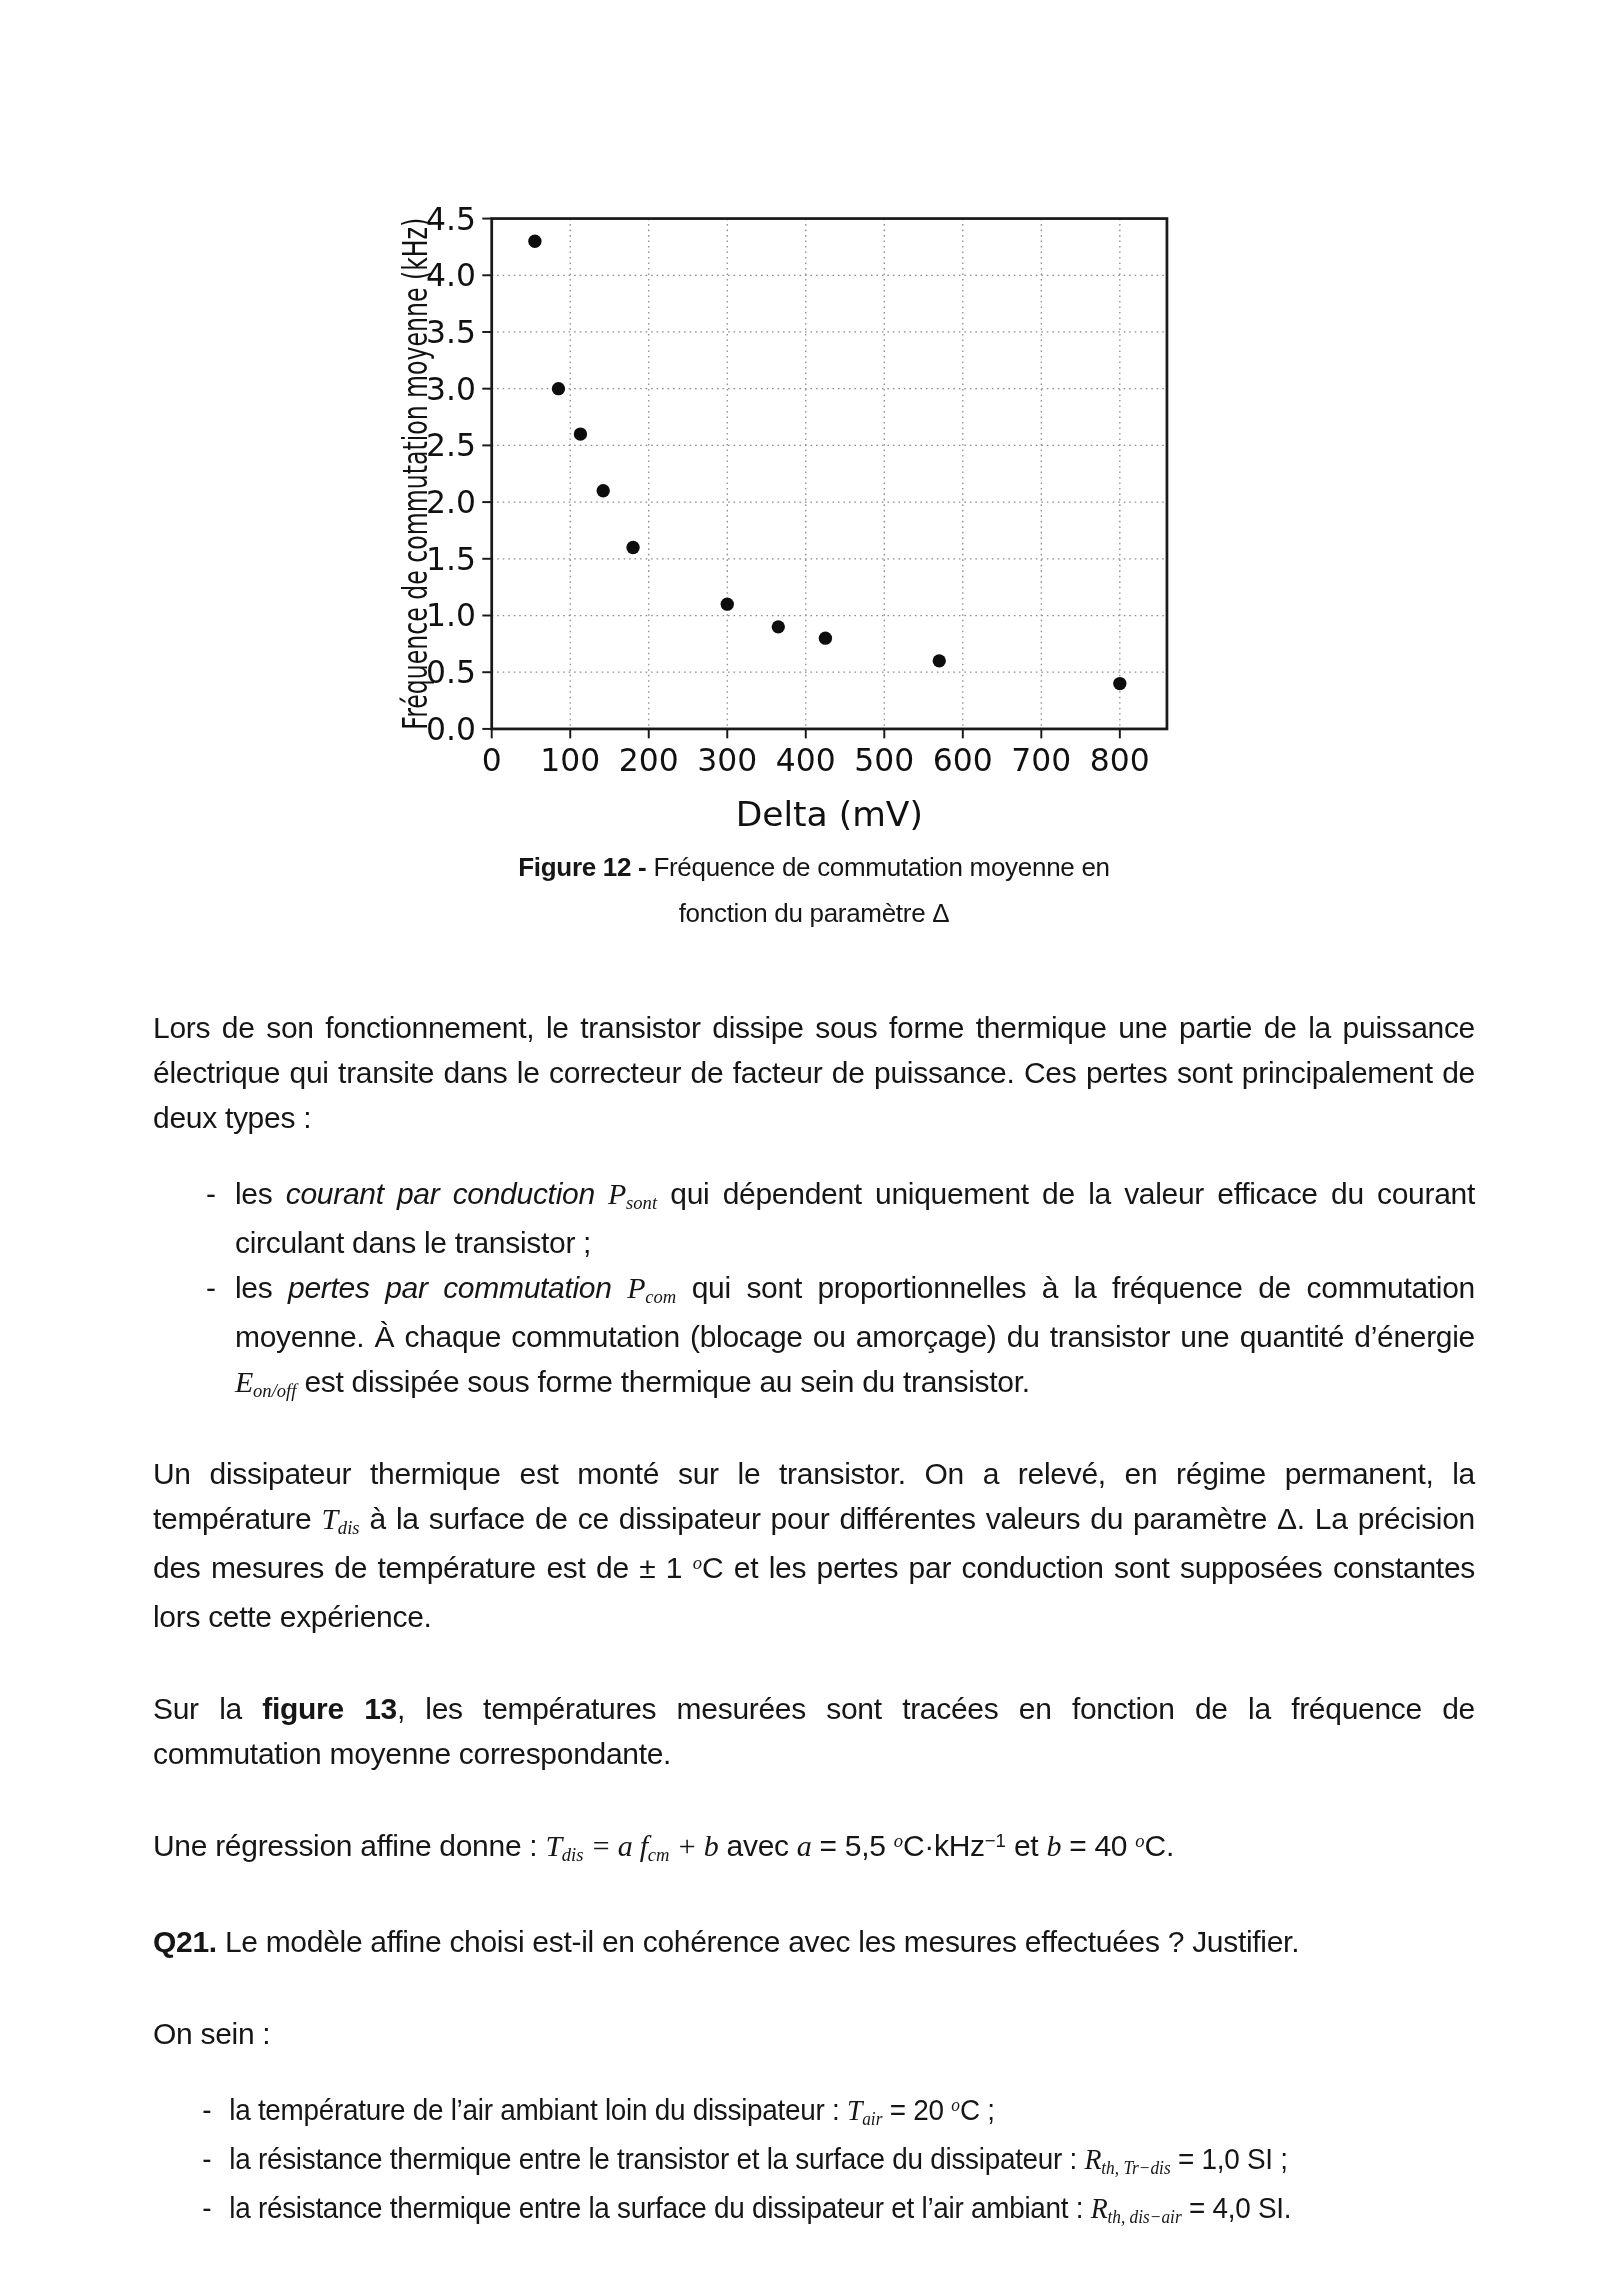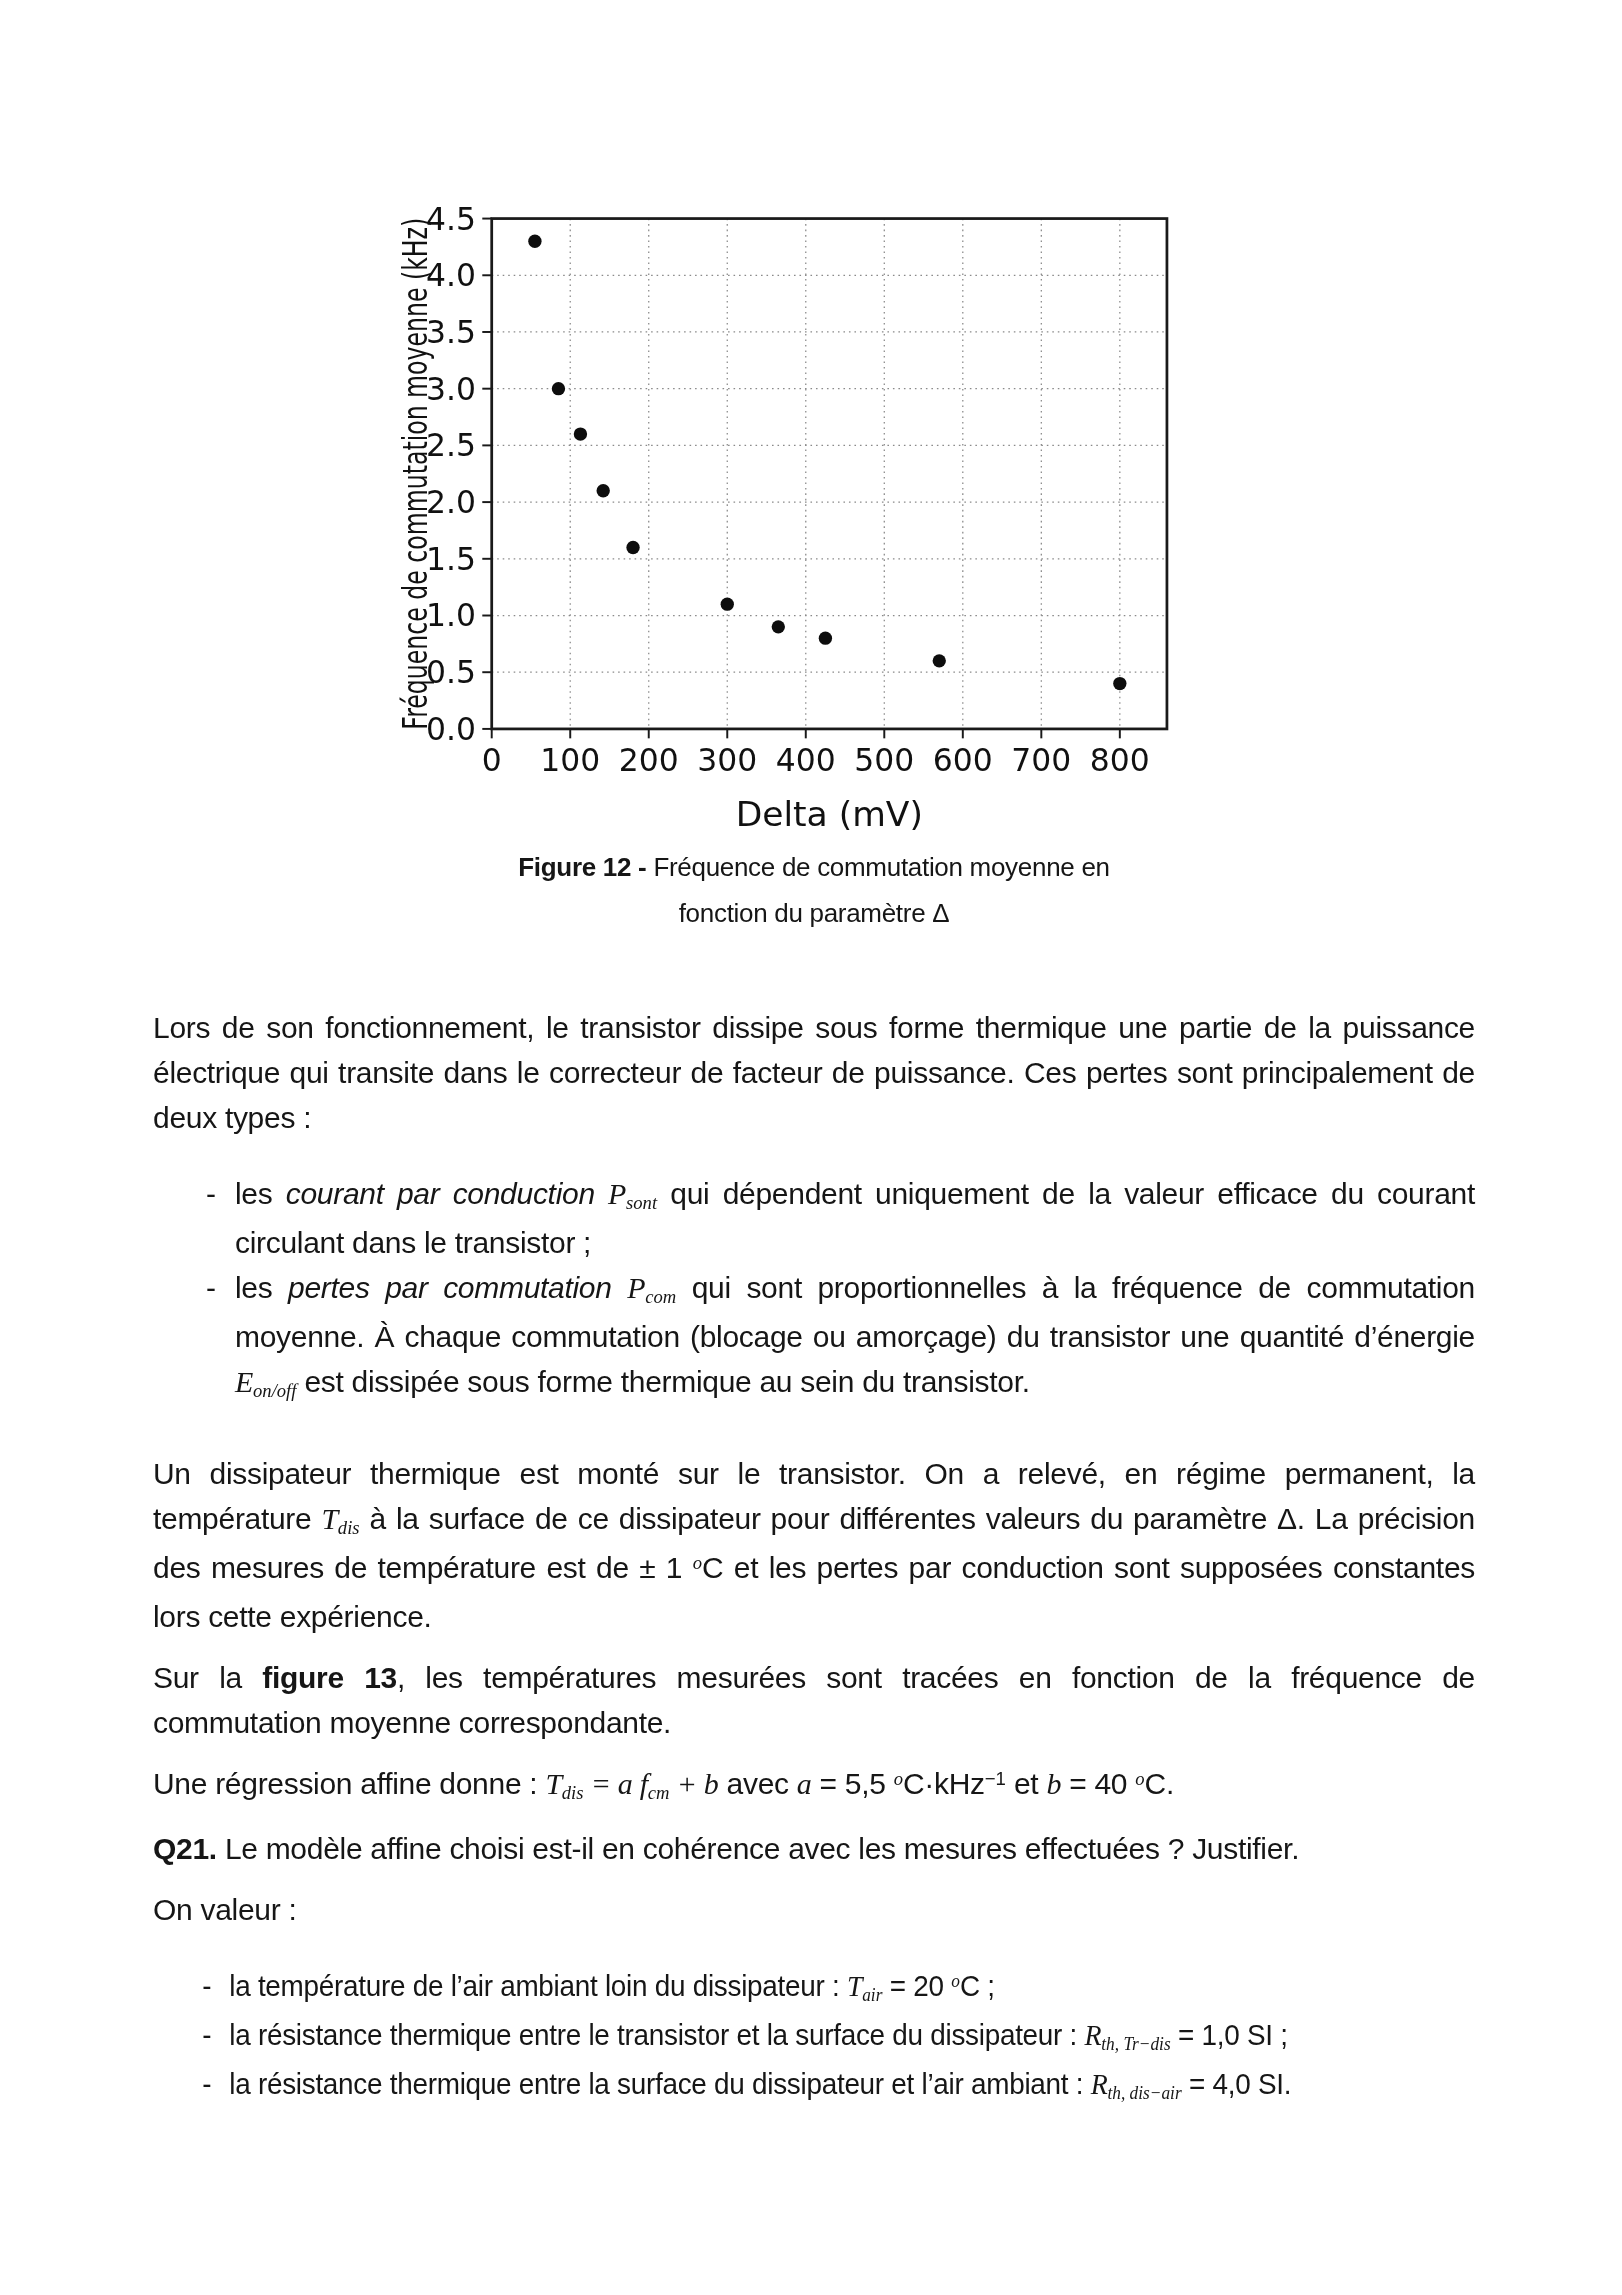--- a/index.html
+++ b/index.html
@@ -37,21 +37,21 @@
   .txt{
     font-size:30px;
     line-height:45px;
     letter-spacing:-0.3px;
     text-align:justify;
     margin:0;
   }
   .mt-p1{margin-top:69px;}
   .mt-list1{margin-top:31px;}
   .mt-p2{margin-top:43px;}
-  .mt-std{margin-top:16px;}
+  .mt-std{margin-top:47px;}
   .mt-list2{margin-top:31px;}
   .bitem{
     position:relative;
     padding-left:82px;
     text-align:justify;
     font-size:30px;
     line-height:45px;
     letter-spacing:-0.3px;
   }
   .bitem .dash{position:absolute;left:53px;top:0;}
@@ -169,21 +169,21 @@
     </div>
 
     <p class="txt mt-p2"><span>Un dissipateur thermique est monté sur le transistor. On a relevé, en régime permanent, la température </span><span class="seg-m">T</span><span class="seg-m seg-sub">dis</span><span> à la surface de ce dissipateur pour différentes valeurs du paramètre Δ. La précision des mesures de température est de ± 1 </span><span class="seg-m seg-sup">o</span><span>C et les pertes par conduction sont supposées constantes lors cette expérience.</span></p>
 
     <p class="txt mt-std"><span>Sur la </span><span class="seg-b">figure 13</span><span>, les températures mesurées sont tracées en fonction de la fréquence de commutation moyenne correspondante.</span></p>
 
     <p class="txt mt-std"><span>Une régression affine donne : </span><span class="seg-m">T</span><span class="seg-m seg-sub">dis</span><span class="seg-m"> = </span><span class="seg-m">a f</span><span class="seg-m seg-sub">cm</span><span class="seg-m"> + </span><span class="seg-m">b</span><span> avec </span><span class="seg-m">a</span><span> = 5,5 </span><span class="seg-m seg-sup">o</span><span>C·kHz</span><span class="seg-sup">−1</span><span> et </span><span class="seg-m">b</span><span> = 40 </span><span class="seg-m seg-sup">o</span><span>C.</span></p>
 
     <p class="txt mt-std"><span class="seg-b">Q21.</span><span> Le modèle affine choisi est-il en cohérence avec les mesures effectuées ? Justifier.</span></p>
 
-    <p class="txt mt-std"><span>On valeur :</span></p>
+    <p class="txt mt-std"><span>On sein :</span></p>
 
     <div class="blist blist2 mt-list2">
       <div class="bitem">
         <span class="dash">-</span>
         <span><span>la température de l’air ambiant loin du dissipateur : </span><span class="seg-m">T</span><span class="seg-m seg-sub">air</span><span> = 20 </span><span class="seg-m seg-sup">o</span><span>C ;</span></span>
       </div>
       <div class="bitem">
         <span class="dash">-</span>
         <span><span>la résistance thermique entre le transistor et la surface du dissipateur : </span><span class="seg-m">R</span><span class="seg-m seg-sub">th, Tr−dis</span><span> = 1,0 SI ;</span></span>
       </div>

